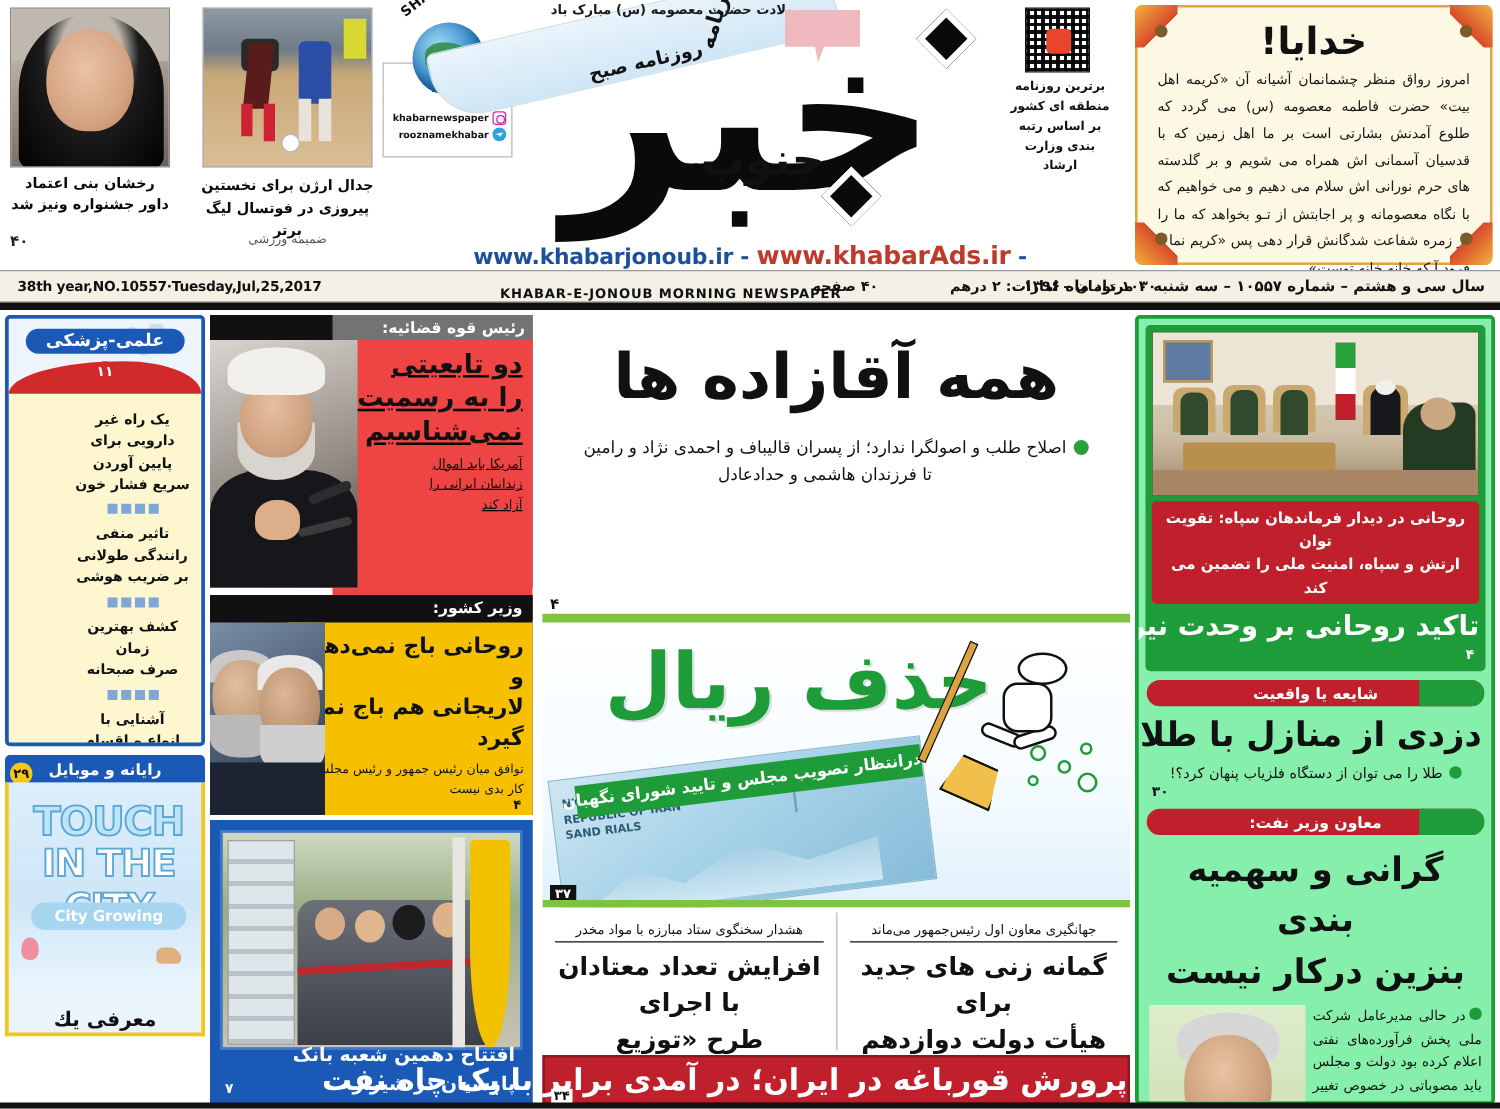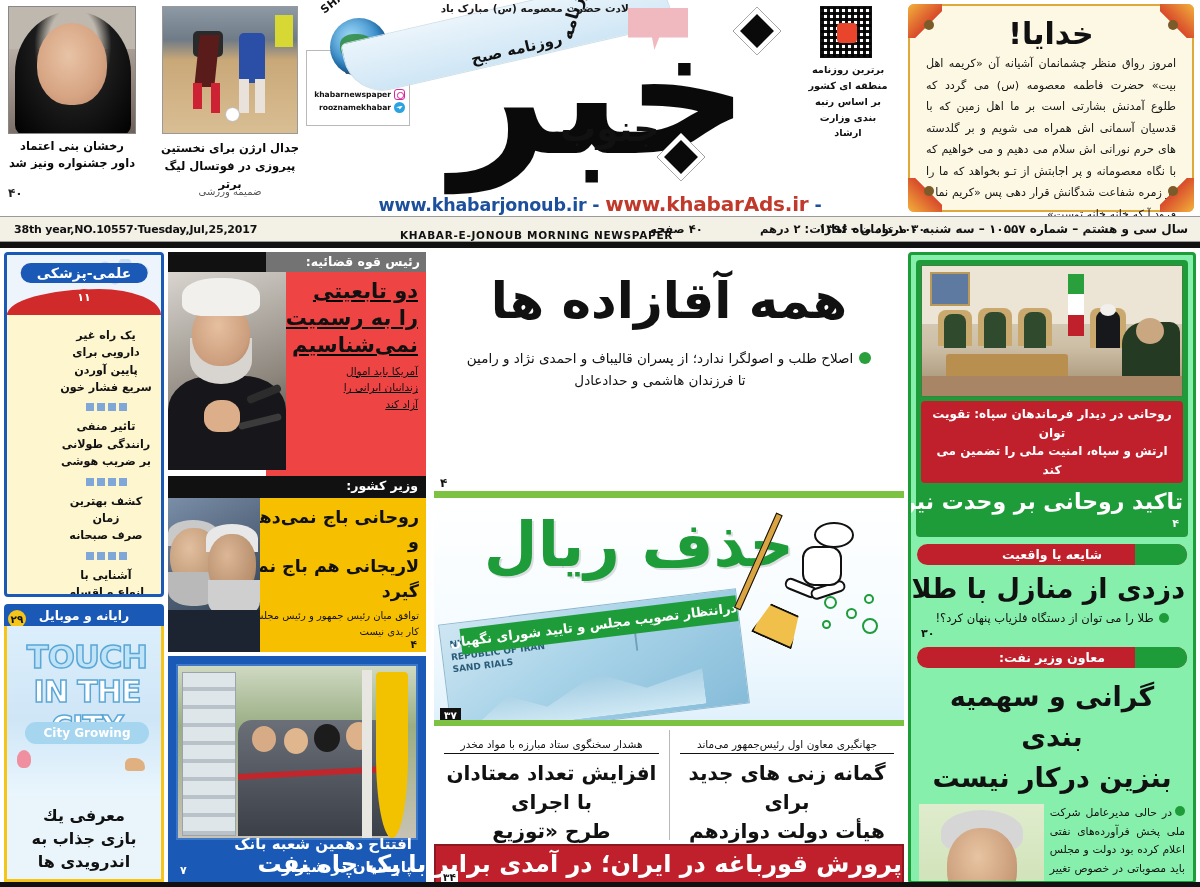--- a/index.html
+++ b/index.html
@@ -196,21 +196,21 @@
   .sci-item { text-align:center; font-size:11.2px; font-weight:bold; color:#111; line-height:1.55; direction:rtl; }
   .sci-sep { display:flex; justify-content:center; gap:3px; margin:7px 0; }
   .sci-sep i { width:8px; height:8px; background:#7fa8d9; display:block; }
 
   .ryn-head { position:absolute; left:0; top:352px; width:160px; height:24px;
               background:#1a59b5; border-radius:4px 4px 0 0; color:#fff;
               font-size:12.5px; font-weight:bold; text-align:center; line-height:24px; direction:rtl;}
   .ryn-badge { position:absolute; left:4px; top:358px; background:#f5c518; color:#111;
                width:18px; height:18px; border-radius:50%; font-size:10.5px; font-weight:bold;
                text-align:center; line-height:18px;}
-  .touch-box { position:absolute; left:0; top:374px; width:160px; height:256px;
+  .touch-box { position:absolute; left:0; top:374px; width:160px; height:203px;
                border:3px solid #f5c518; border-top:none; background:#e9f4fb; overflow:hidden; }
   .touch-img { position:relative; width:100%; height:170px;
                background: linear-gradient(180deg,#dceefb 0%,#cfe6f7 55%,#eaf6fd 100%); }
   .touch-t1 { position:absolute; left:8px; top:12px; width:144px; text-align:center;
               font-size:32px; font-weight:bold; color:#bfe3f7; direction:ltr; letter-spacing:-1px;
               -webkit-text-stroke:1.5px #5ba7d6; }
   .touch-t2 { position:absolute; left:4px; top:48px; width:152px; text-align:center;
               font-size:30px; font-weight:bold; color:#ffffff; direction:ltr; letter-spacing:-1px;
               -webkit-text-stroke:1.5px #5ba7d6; }
   .touch-pill { position:absolute; left:18px; top:96px; width:124px; height:22px;

